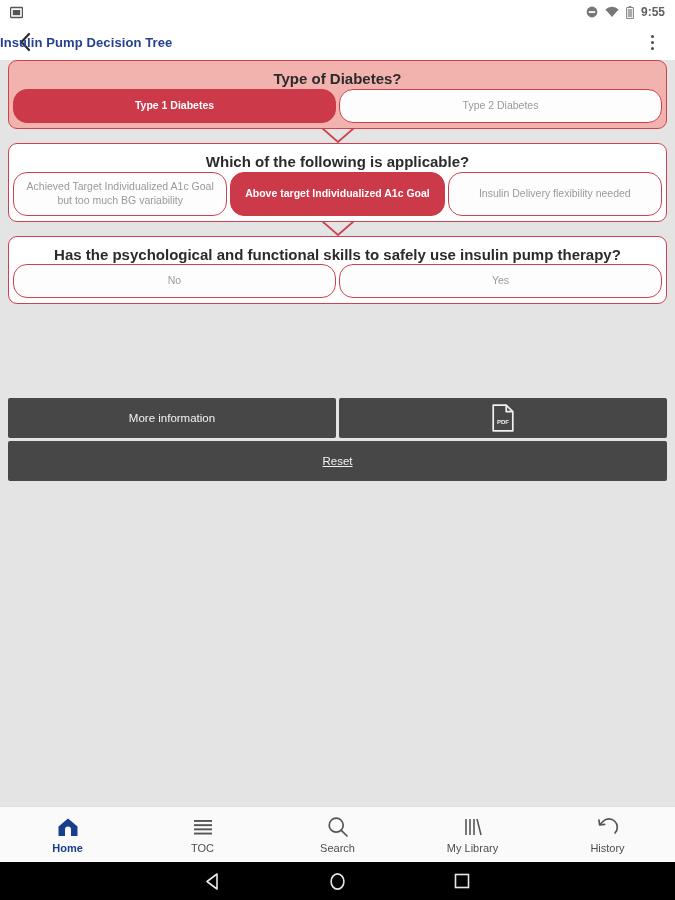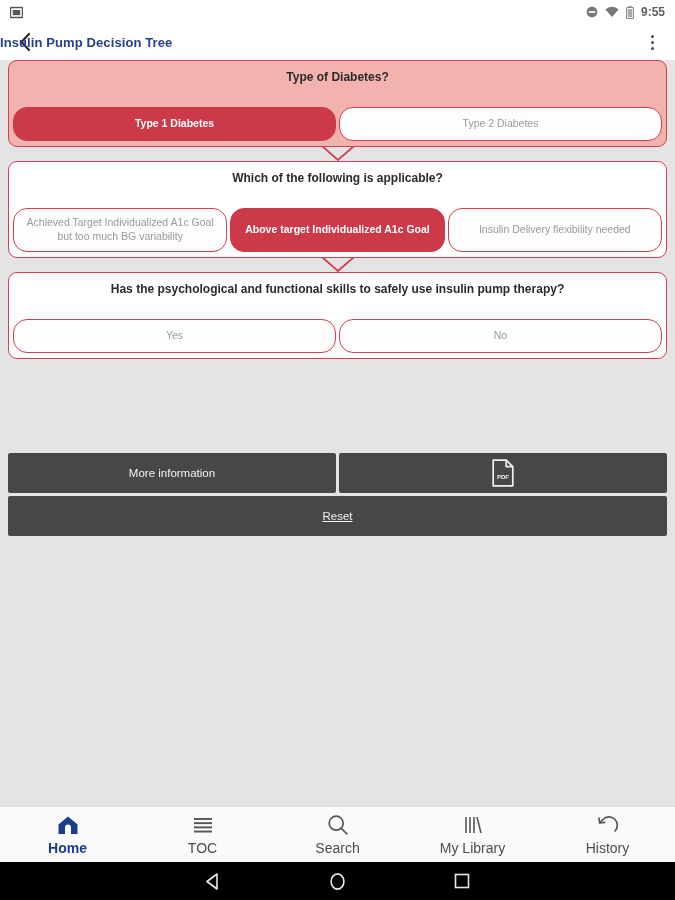--- a/index.html
+++ b/index.html
@@ -93,24 +93,24 @@
     border-radius: 9px;
     position: relative;
     margin-bottom: 14px;
     padding: 4px 4px 5px 4px;
   }
   .node.pink  { background: #f2b2ad; }
   .node.white { background: #ffffff; }
 
   .node-question {
     text-align: center;
-    font-size: 12px;
+    font-size: 15px;
     color: #2b2b2b;
     font-weight: 600;
-    padding: 5px 10px 22px 10px;
+    padding: 5px 10px 0 10px;
     line-height: 1.25;
   }
 
   .options {
     display: flex;
     gap: 3px;
   }
   .option {
     flex: 1;
     border: 1.4px solid #d0414f;
@@ -201,21 +201,21 @@
     cursor: pointer;
     height: 100%;
   }
   .tab-icon {
     height: 22px;
     display: flex;
     align-items: center;
     justify-content: center;
   }
   .tab-label {
-    font-size: 14px;
+    font-size: 11px;
     color: #4d4d4d;
   }
   .tab.active .tab-label {
     color: #1a3e8c;
     font-weight: bold;
   }
 
   
   .nav-bar {
     position: absolute;
@@ -297,22 +297,22 @@
       <div class="option tall">Insulin Delivery flexibility needed</div>
     </div>
     <svg class="connector" viewBox="0 0 34 15">
       <path d="M1 0 L17 14 L33 0" fill="none" stroke="#d0414f" stroke-width="1.8"></path>
     </svg>
   </div>
 
   <div class="node white">
     <div class="node-question">Has the psychological and functional skills to safely use insulin pump therapy?</div>
     <div class="options">
+      <div class="option">No</div>
       <div class="option">Yes</div>
-      <div class="option">No</div>
     </div>
   </div>
 
 </div>
 
 <div class="actions">
   <div class="action-row">
     <button class="btn">More information</button>
     <button class="btn">
       <svg class="pdf-glyph" viewBox="0 0 22 28">

